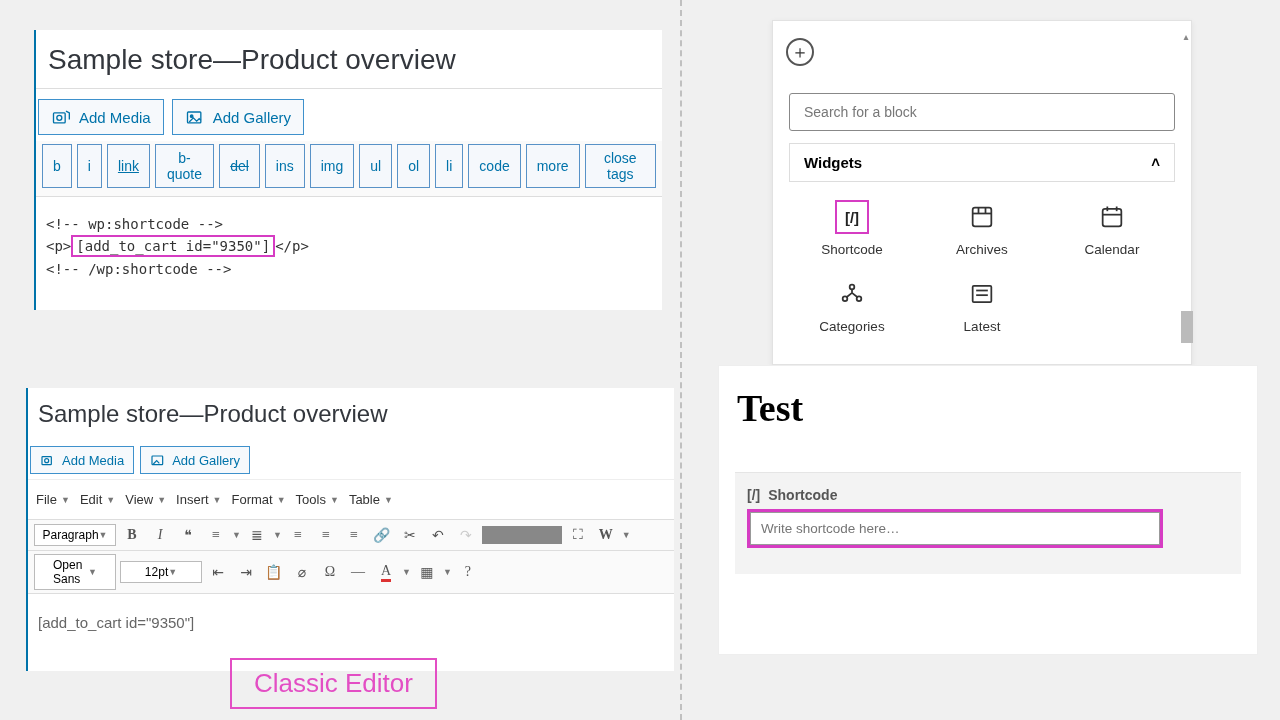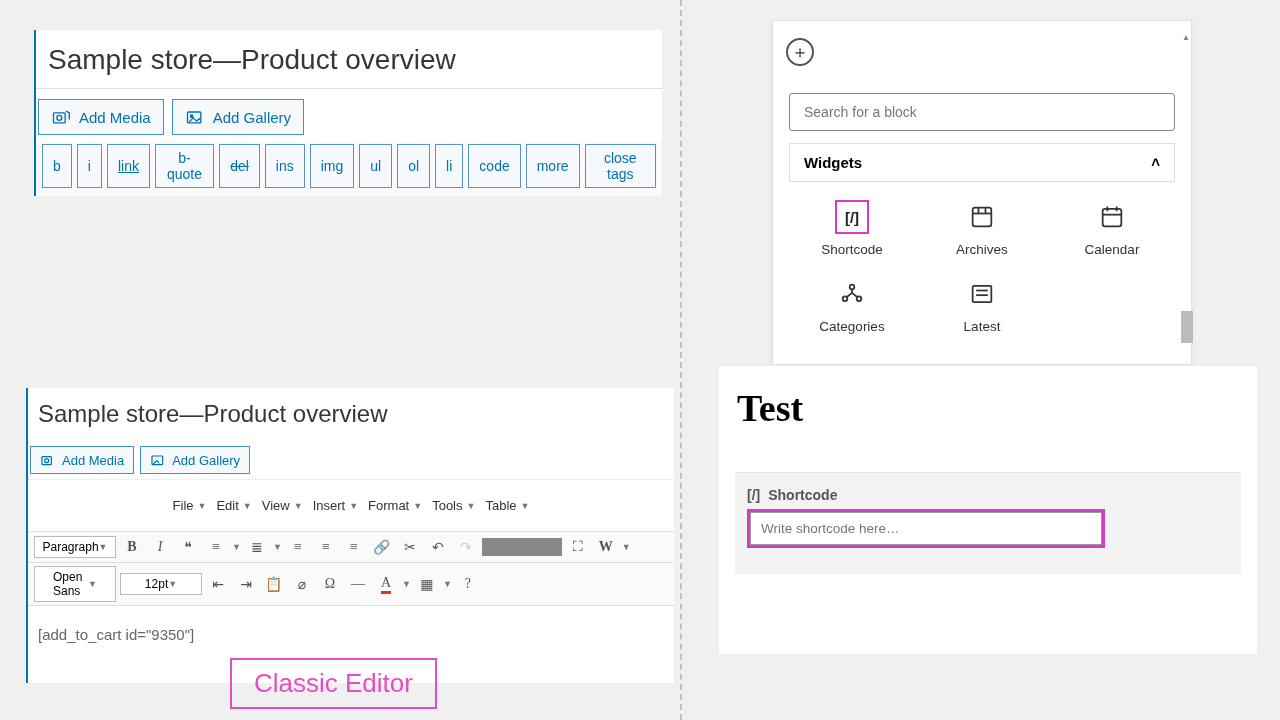--- a/index.html
+++ b/index.html
@@ -26,21 +26,21 @@
 .qt.link { text-decoration: underline; }
 .qt.del { text-decoration: line-through; }
 .code-body { border-top: 1px solid #ddd; padding: 16px 10px 30px 10px; font-family: Consolas, monospace; font-size: 14px; color: #333; line-height: 1.6; }
 .hilite { border: 2px solid #d63cc3; padding: 1px 3px; }
 
 
 .panel-b { position: absolute; left: 18px; top: 388px; width: 648px; background: #fff; border-left: 2px solid #0073aa; }
 .title-b { font-size: 24px; color: #33373d; padding: 12px 10px 10px 10px; }
 .btnrow-b { display: flex; gap: 6px; padding: 8px 2px 5px 2px; }
 .media-btn-sm { border: 1px solid #3e91cc; background: #f6f9fc; color: #0073aa; font-size: 13px; padding: 5px 9px; display: inline-flex; align-items: center; gap: 6px; cursor: pointer; }
-.menubar { display: flex; gap: 10px; padding: 18px 8px; font-size: 13px; color: #333; border-top: 1px solid #eee; border-bottom: 1px solid #ddd; justify-content: center; }
+.menubar { display: flex; gap: 10px; padding: 12px 8px; font-size: 13px; color: #333; border-top: 1px solid #eee; border-bottom: 1px solid #ddd; }
 .menubar span { display: inline-flex; align-items: center; gap: 4px; cursor: pointer; }
 .caret { font-size: 9px; color: #777; }
 .toolbar { display: flex; align-items: center; gap: 4px; padding: 3px 6px; border-bottom: 1px solid #ddd; background: #fafafa; }
 .toolbar2 { display: flex; align-items: center; gap: 4px; padding: 3px 6px; border-bottom: 1px solid #ddd; background: #fafafa; }
 .sel { border: 1px solid #bbb; background: #fff; padding: 3px 18px; font-size: 12px; width: 82px; display: inline-flex; justify-content: center; align-items: center; }
 .tb-btn { width: 24px; height: 24px; display: inline-flex; align-items: center; justify-content: center; color: #555; font-size: 14px; cursor: pointer; font-family: Georgia, serif; }
 .tb-btn.bold { font-weight: bold; font-family: Georgia, serif; }
 .tb-btn.italic { font-style: italic; font-family: Georgia, serif; }
 .body-b { padding: 20px 10px 40px 10px; font-size: 15px; color: #666; }
 
@@ -106,20 +106,27 @@
       <button class="qt del">del</button>
       <button class="qt">ins</button>
       <button class="qt">img</button>
       <button class="qt">ul</button>
       <button class="qt">ol</button>
       <button class="qt">li</button>
       <button class="qt">code</button>
       <button class="qt">more</button>
       <button class="qt">close tags</button>
     </div>
+    <div class="code-body">
+      <div>&lt;!-- wp:shortcode --&gt;</div>
+      <div>
+        <span>&lt;p&gt;</span><span class="hilite">[add_to_cart id="9350"]</span><span>&lt;/p&gt;</span>
+      </div>
+      <div>&lt;!-- /wp:shortcode --&gt;</div>
+    </div>
   </div>
 
   <div class="panel-b">
     <div class="title-b">Sample store—Product overview</div>
     <div class="btnrow-b">
       <button class="media-btn-sm">
         <svg width="16" height="16" viewBox="0 0 24 24" fill="none" stroke="#0073aa" stroke-width="1.8">
             <rect x="3" y="7" width="14" height="12" rx="1"></rect>
             <circle cx="10" cy="13" r="3"></circle>
           </svg>
@@ -280,18 +287,18 @@
   </div>
 
   <div class="panel-d">
     <div class="title-d">Test</div>
     <div class="shortcode-block">
       <div class="sc-label">
         <span style="font-weight:bold;">[/]</span>
         <span>Shortcode</span>
       </div>
       <span class="sc-hi">
-        <input class="sc-input" style="width: 352px;" placeholder="Write shortcode here…">
+        <input class="sc-input" style="width: 410px;" placeholder="Write shortcode here…">
       </span>
     </div>
   </div>
 
 </div>
 
 </body></html>

